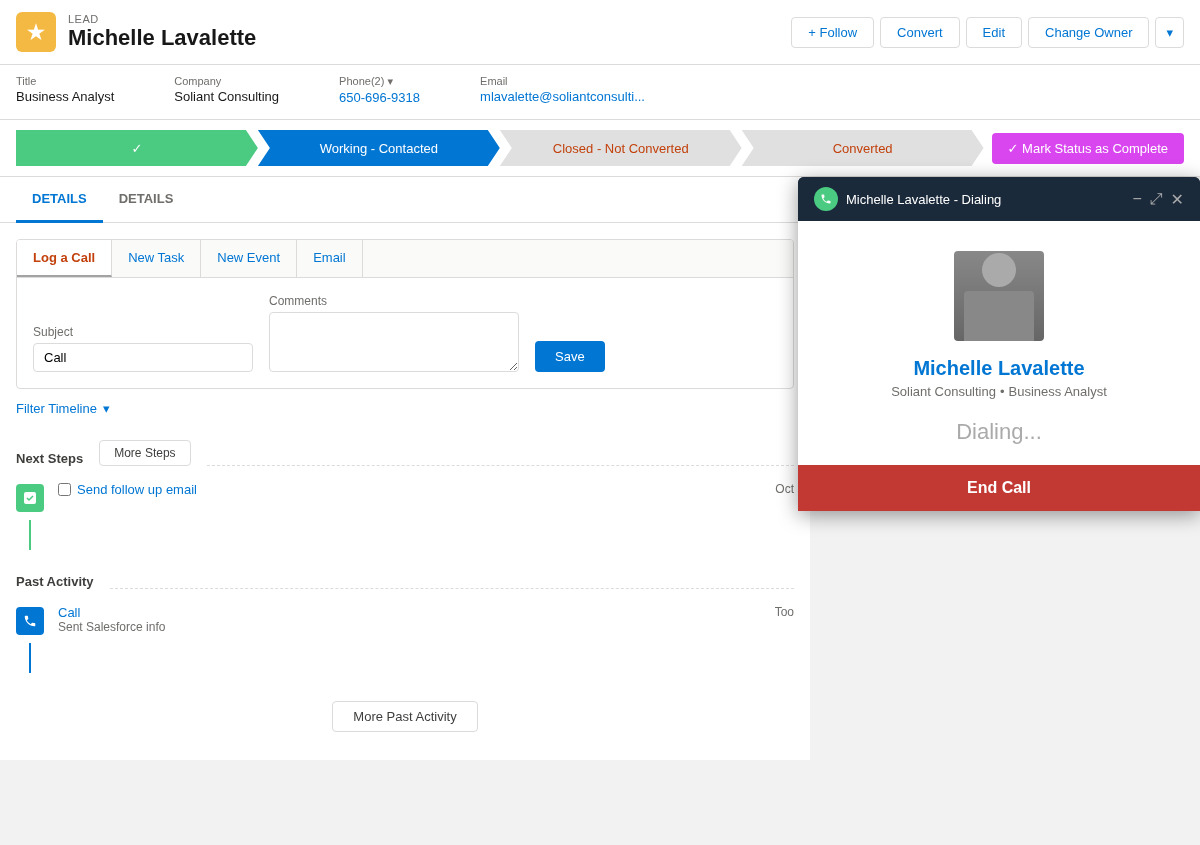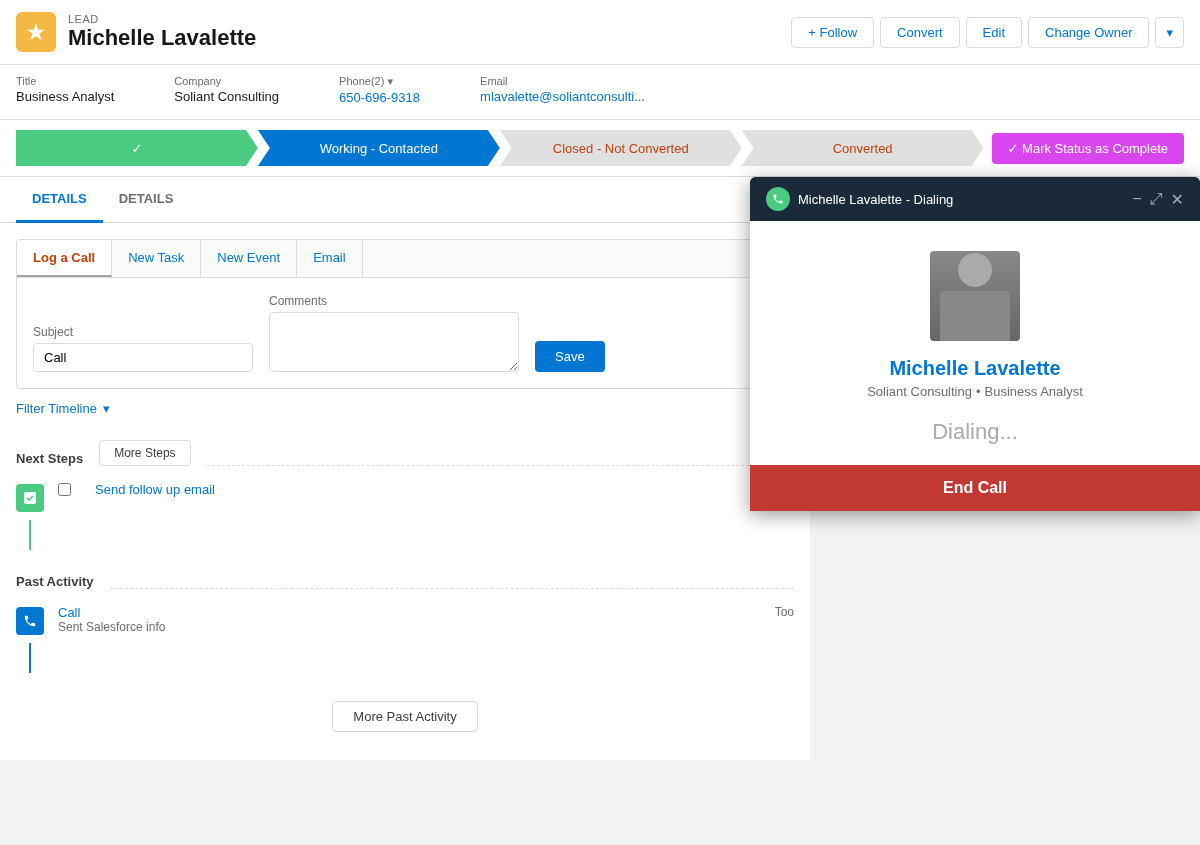--- a/index.html
+++ b/index.html
@@ -214,21 +214,21 @@
       width: 28px; height: 28px;
       display: flex; align-items: center; justify-content: center;
       color: #fff; font-size: 14px;
     }
     .dup-text { font-size: 13px; color: #444; line-height: 1.5; }
 
     
     .dialing-modal {
       position: absolute;
       top: 0; right: 0;
-      width: 450px;
+      width: 402px;
       background: #1b2a3b;
       border-radius: 6px 6px 0 0;
       overflow: hidden;
       z-index: 100;
       box-shadow: 0 4px 20px rgba(0,0,0,0.4);
     }
     .dialing-header {
       background: #1b2a3b;
       padding: 10px 16px;
       display: flex; align-items: center; justify-content: space-between;
@@ -369,21 +369,21 @@
         <div class="timeline-item">
           <div style="display:flex;flex-direction:column;align-items:center;">
             <div class="timeline-icon">
               <svg width="16" height="16" viewBox="0 0 16 16" fill="none">
                 <rect x="2" y="2" width="12" height="12" rx="2" fill="white"></rect>
                 <path d="M5 8l2 2 4-4" stroke="#4bca81" stroke-width="1.5"></path>
               </svg>
             </div>
           </div>
           <div style="display:flex;flex-direction:column;margin-left:4px;">
-            <div style="display:flex;align-items:center;gap:24px;">
+            <div style="display:flex;align-items:center;gap:6px;">
               <input type="checkbox" style="">
               <span class="timeline-item-title">Send follow up email</span>
             </div>
           </div>
           <div style="margin-left:auto;" class="timeline-item-date">Oct</div>
         </div>
         <div class="timeline-connector"></div>
       </div>
 
       <div class="timeline-section">

